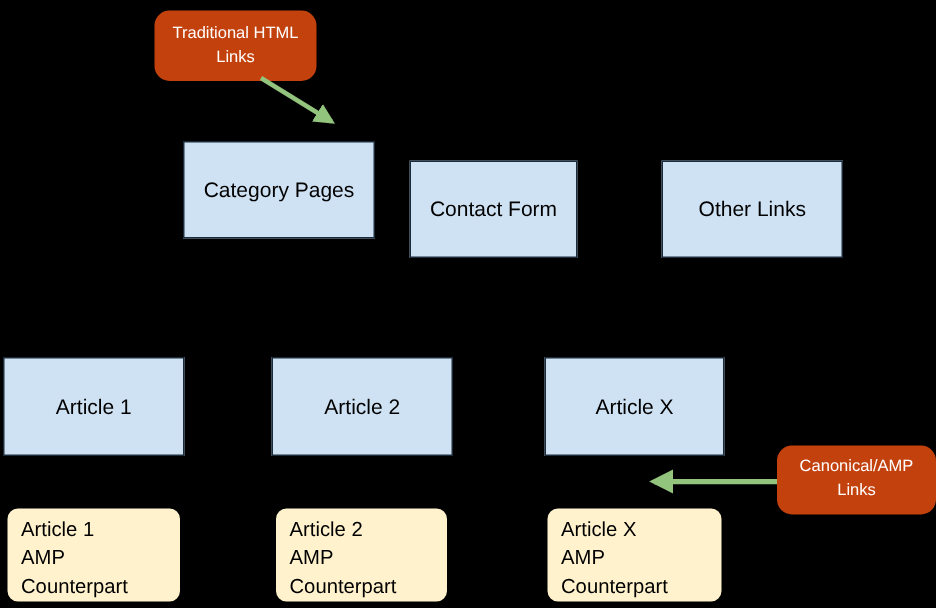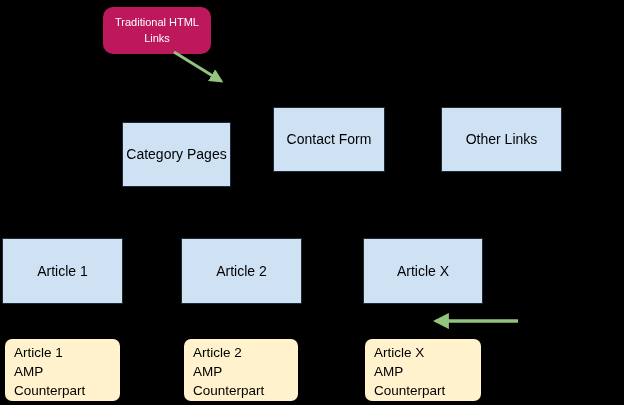--- a/index.html
+++ b/index.html
@@ -38,42 +38,42 @@
     align-items: flex-start;
     text-align: left;
     padding: 5px 6px 0 9px;
     font-size: 13.5px;
     line-height: 1.4;
     white-space: pre-line;
   }
   .callout {
     position: absolute;
     box-sizing: border-box;
-    background: #be185d;
+    background: #c2410c;
     border-radius: 10px;
     display: flex;
     align-items: center;
     justify-content: center;
     text-align: center;
     color: #ffffff;
     font-size: 11px;
     line-height: 1.45;
     padding: 2px 8px;
   }
   .arrow-layer {
     position: absolute;
     left: 0;
     top: 0;
     width: 624px;
     height: 405px;
     pointer-events: none;
   }
   
   .pos-home      { left: 283px; top: 3px;   width: 120px; height: 63px; }
-  .pos-category  { left: 122px; top: 122px; width: 109px; height: 65px; }
+  .pos-category  { left: 122px; top: 94px; width: 128px; height: 65px; }
   .pos-contact   { left: 273px; top: 107px; width: 112px; height: 65px; }
   .pos-other     { left: 441px; top: 107px; width: 121px; height: 65px; }
   .pos-a1        { left: 2px;   top: 238px; width: 121px; height: 66px; }
   .pos-a2        { left: 181px; top: 238px; width: 121px; height: 66px; }
   .pos-ax        { left: 363px; top: 238px; width: 120px; height: 66px; }
   .pos-a1amp     { left: 3px;   top: 337px; width: 119px; height: 66px; }
   .pos-a2amp     { left: 182px; top: 337px; width: 118px; height: 66px; }
   .pos-axamp     { left: 363px; top: 337px; width: 120px; height: 66px; }
   .pos-callout1  { left: 103px; top: 7px;   width: 108px; height: 47px; }
   .pos-callout2  { left: 518px; top: 297px; width: 106px; height: 46px; }
@@ -116,20 +116,23 @@
   </div>
   <div class="node yellow pos-axamp">
     <span>Article X
 AMP
 Counterpart</span>
   </div>
 
   <div class="callout pos-callout1">
     <span>Traditional HTML Links</span>
   </div>
+  <div class="callout pos-callout2">
+    <span>Canonical/AMP Links</span>
+  </div>
 
   <svg class="arrow-layer" width="624" height="405" viewBox="0 0 624 405">
     <defs>
       <marker id="ah" viewBox="0 0 10 10" refX="8" refY="5" markerWidth="4.6" markerHeight="4.6" orient="auto">
         <path d="M0,0 L10,5 L0,10 z" fill="#93c47e"></path>
       </marker>
     </defs>
     <line x1="174" y1="52" x2="221" y2="81" stroke="#93c47e" stroke-width="3" marker-end="url(#ah)"></line>
     <line x1="518" y1="321" x2="436" y2="321" stroke="#93c47e" stroke-width="3.5" marker-end="url(#ah)"></line>
   </svg>

